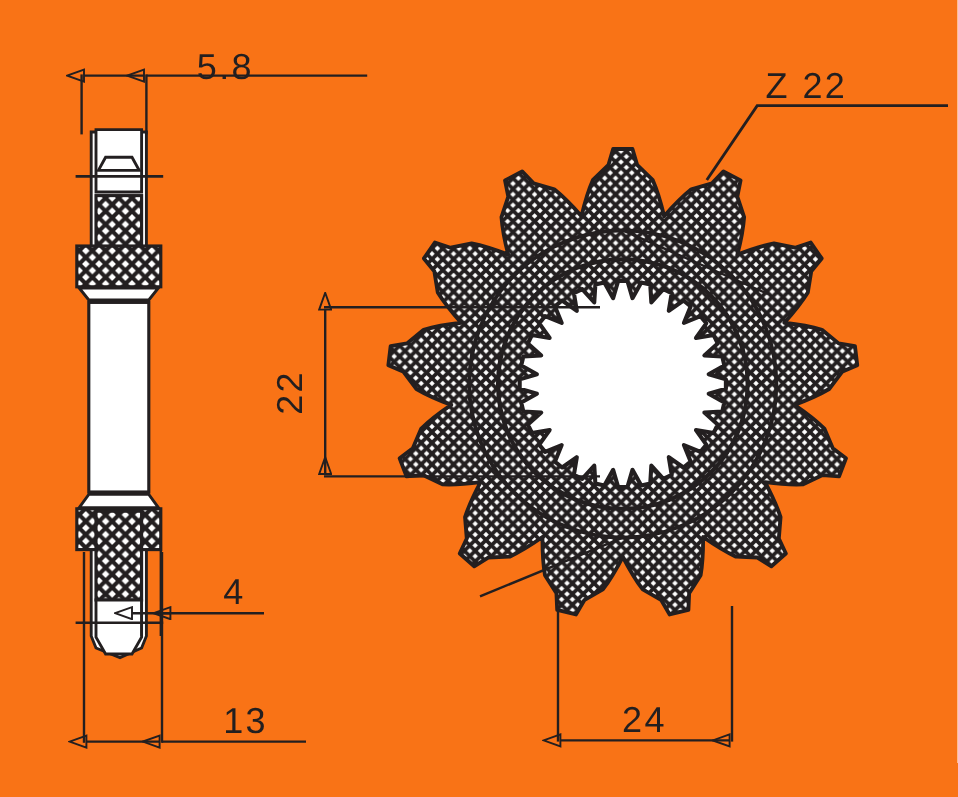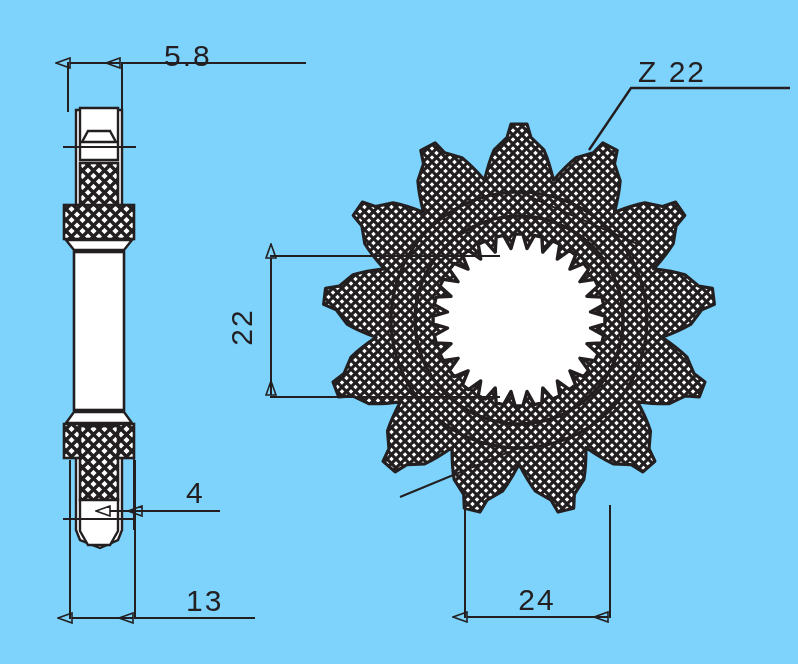--- a/index.html
+++ b/index.html
@@ -1,18 +1,18 @@
 <!DOCTYPE html>
 <html><head>
 <meta charset="utf-8">
 <style>
   html,body{margin:0;padding:0;background:#ffffff;}
   body{width:798px;height:664px;overflow:hidden;
        font-family:"Liberation Sans", sans-serif;}
-  #stage{position:relative;width:798px;height:664px;background:#7dd3fc;text-align:center;}
+  #stage{position:relative;width:798px;height:664px;background:#f97316;text-align:center;}
   svg.drawing{position:absolute;left:0;top:0;width:798px;height:664px;}
   .dimtext{font-family:"Liberation Sans", sans-serif;font-size:30px;fill:#231f20;
            letter-spacing:2px;}
 </style>
 </head>
 <body>
 
 <div id="stage">
 
   <svg class="drawing" viewBox="0 0 798 664">

